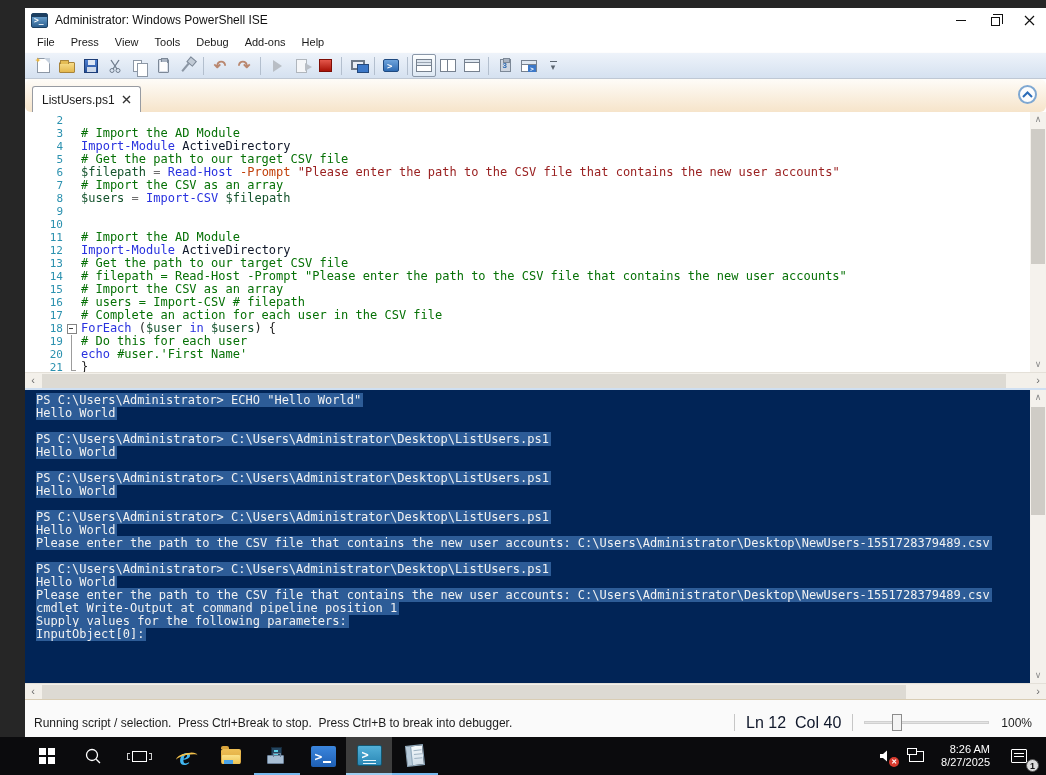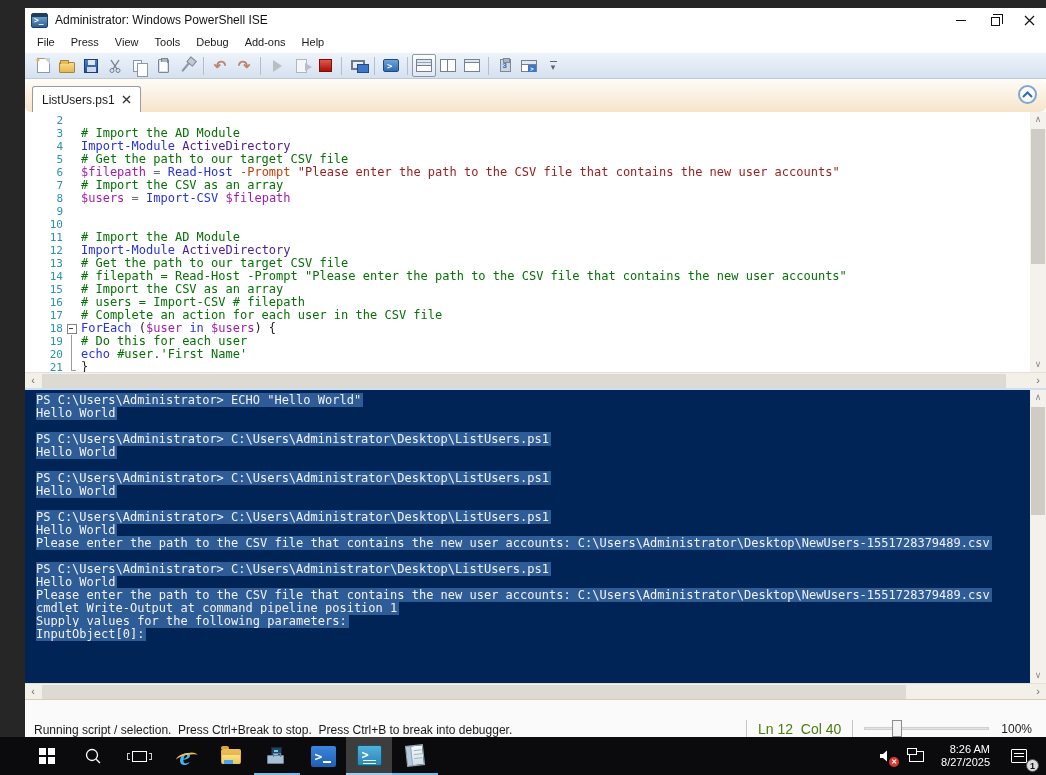--- a/index.html
+++ b/index.html
@@ -75,45 +75,45 @@
   
   .editor { height:260px; flex:0 0 auto; background:#fff; position:relative; overflow:hidden; }
   .ed-lines { position:absolute; left:0; top:2px; right:16px; font:12px/13px "DejaVu Sans Mono",monospace; white-space:pre; }
   .ed-line { height:13px; display:flex; }
   .ln { width:38px; text-align:right; color:#2b91af; flex:0 0 auto; font-size:11px; }
   .fold { width:18px; flex:0 0 auto; position:relative; }
   .fold.start::before { content:""; position:absolute; left:4px; top:2px; width:8px; height:8px; border:1px solid #848484; background:#fff; }
   .fold.start::after { content:""; position:absolute; left:6px; top:6px; width:4px; height:1px; background:#3c3c3c; }
   .fold.mid::before { content:""; position:absolute; left:8px; top:0; bottom:0; width:1px; background:#9c9c9c; }
   .fold.end::before { content:""; position:absolute; left:8px; top:0; height:9px; width:4px; border-left:1px solid #9c9c9c; border-bottom:1px solid #9c9c9c; }
-  .tok.t-c{color:#067106} .tok.t-b{color:#2932df} .tok.t-v{color:#a21caf} .tok.t-n{color:#c2410c}
-  .tok.t-s{color:#9a2121} .tok.t-a{color:#4c1d95} .tok.t-o{color:#6e6e6e} .tok.t-p{color:#262626}
+  .tok.t-c{color:#067106} .tok.t-b{color:#2932df} .tok.t-v{color:#14532d} .tok.t-n{color:#c2410c}
+  .tok.t-s{color:#9a2121} .tok.t-a{color:#0f172a} .tok.t-o{color:#6e6e6e} .tok.t-p{color:#262626}
 
   .vscroll { position:absolute; right:0; top:0; bottom:0; width:16px; background:#f5f2ed; }
   .vscroll .arr { position:absolute; left:0; width:16px; height:15px; color:#8a8a8a; font-size:9px; text-align:center; line-height:15px; }
   .vscroll .arr.up{ top:0; } .vscroll .arr.down{ bottom:0; }
   .vthumb { position:absolute; left:1px; width:14px; background:#cfccc6; }
   .hscroll { height:16px; flex:0 0 auto; background:#f3f0ea; position:relative; border-top:1px solid #e4e0d8; }
   .hscroll .arr { position:absolute; top:0; width:16px; height:16px; color:#6b6b6b; font-size:11px; line-height:15px; text-align:center; }
   .hscroll .arr.left{ left:0; } .hscroll .arr.right{ right:0; }
   .hthumb { position:absolute; top:1px; height:14px; background:#dddad3; }
 
   
   .console { height:295px; flex:0 0 auto; background:#012456; border-top:2px solid #cfdff1; position:relative; overflow:hidden; }
   .con-lines { position:absolute; left:11px; top:4px; right:18px; font:12px/13px "DejaVu Sans Mono",monospace; white-space:pre; }
   .con-line { height:13px; }
   .con-line .hl { background:#2d5c97; color:#f2f2f2; padding-right:2px; }
   .console .vscroll { background:#f4f1ec; }
 
   
-  .statusbar { height:38px; flex:1 0 auto; background:#fafafa; border-top:1px solid #d9cdb4; display:flex; align-items:flex-end; padding:8px 14px 0 9px; }
+  .statusbar { height:38px; flex:1 0 auto; background:#fafafa; border-top:1px solid #d9cdb4; display:flex; align-items:center; padding:8px 14px 0 9px; }
   .status-msg { font-size:12px; color:#1c1c1c; white-space:pre; }
   .sb-right { margin-left:auto; display:flex; align-items:center; }
   .sb-sep { width:1px; height:17px; background:#c6c6c6; margin:0 11px; }
-  .linecol { font-size:14px; color:#4d7c0f; white-space:pre; }
+  .linecol { font-size:16px; color:#0f172a; white-space:pre; }
   .zoom-slider { width:125px; height:17px; position:relative; margin-right:12px; }
   .zoom-track { position:absolute; left:0; right:0; top:7px; height:3px; background:#e3e3e3; border:1px solid #d0d0d0; }
   .zoom-thumb { position:absolute; left:28px; top:0; width:10px; height:17px; background:#f4f4f4; border:1px solid #8c8c8c; }
   .zoom-label { font-size:12px; color:#1c1c1c; }
 
   
   .taskbar { position:absolute; left:0; bottom:0; width:1046px; height:38px; background:#0b0b0d; display:flex; align-items:stretch; }
   .tk-btn { width:46px; display:flex; align-items:center; justify-content:center; position:relative; }
   .tk-btn.open { border-bottom:2px solid #76b9ed; }
   .tk-btn.active { background:#3d3d3d; border-bottom:2px solid #9ccdf0; }

